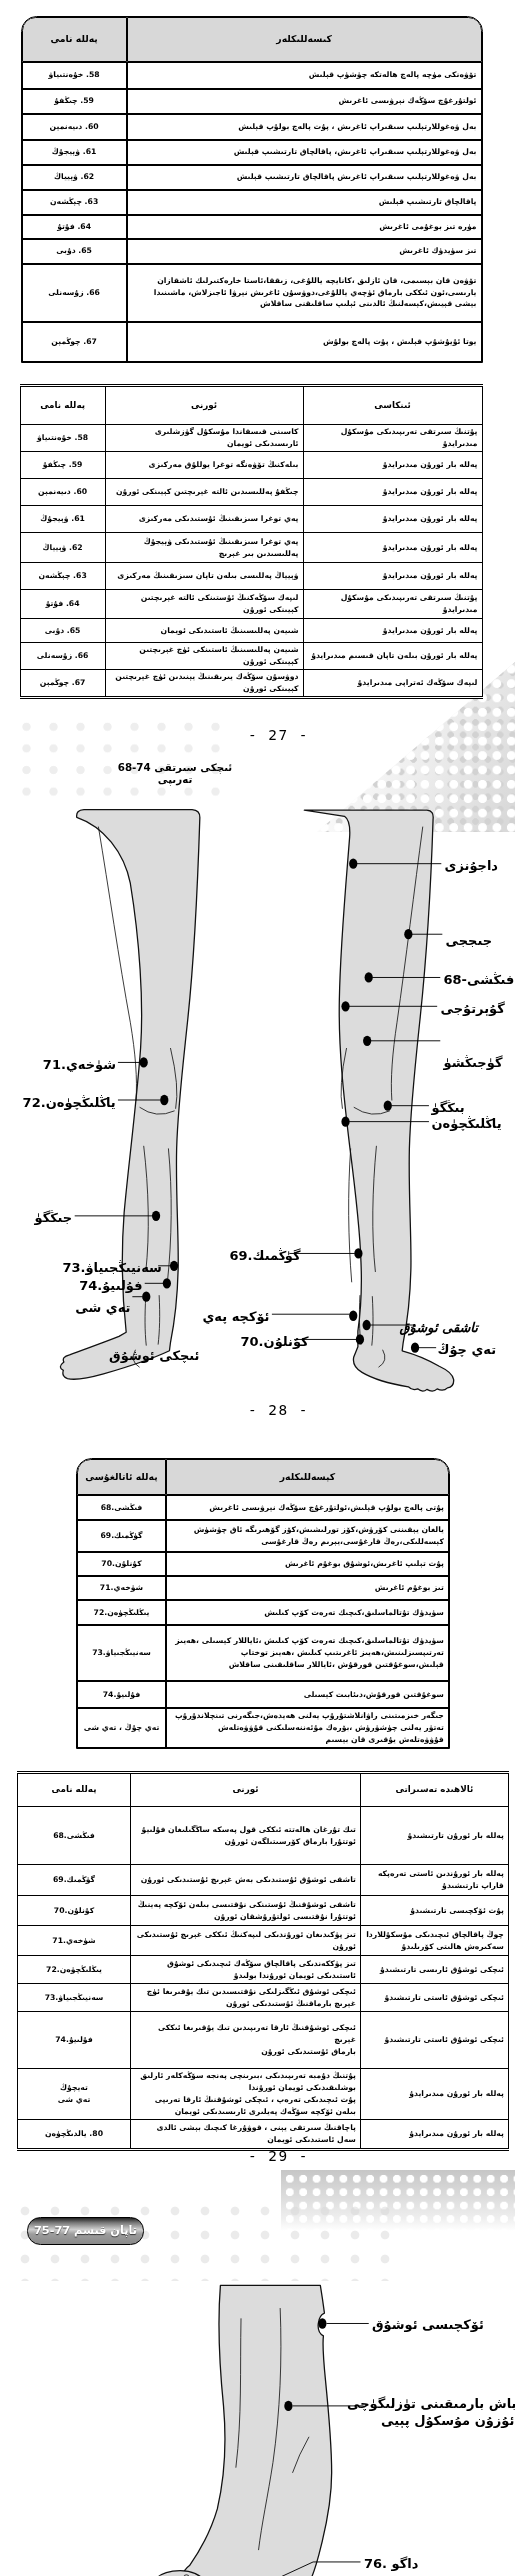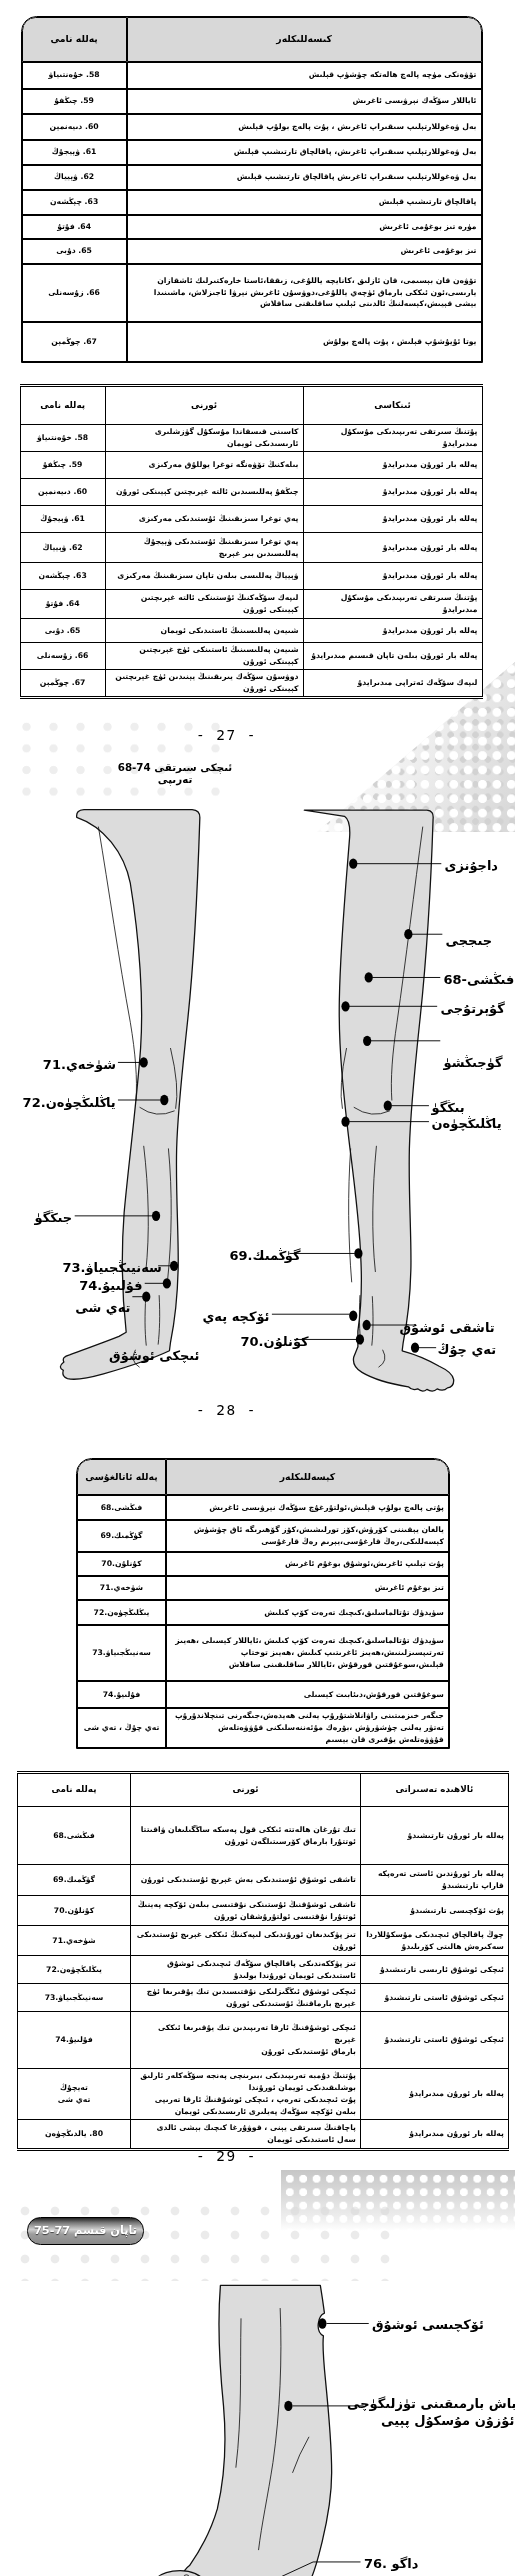--- a/index.html
+++ b/index.html
@@ -30,21 +30,21 @@
   .tblA th{background:#d8d8d8;font-size:9.3px;font-weight:700;border:0.8px solid #000;}
   .tblA tr:first-child th:first-child{border-top-right-radius:13.4px;}
   .tblA tr:first-child th:last-child{border-top-left-radius:13.4px;}
   .tblB{border-top:3.1px double #000;border-bottom:3.1px double #000;
         border-left:0.8px solid #000;border-right:0.8px solid #000;}
   .tblB th{background:#fff;font-size:8.8px;font-weight:700;}
   .c-name{text-align:center;font-size:8.2px;}
   .c-body{text-align:right;}
   .ltrnum{direction:ltr;}
   
-  .pagenum{position:absolute;left:196px;width:113px;text-align:left;
+  .pagenum{position:absolute;left:196px;width:113px;text-align:right;
      font-size:14.4px;font-weight:500;letter-spacing:1.5px;font-family:"DejaVu Sans Mono","DejaVu Sans",monospace;}
   .caption{position:absolute;font-weight:700;font-size:10.3px;direction:ltr;text-align:center;}
   #badge{position:absolute;left:27px;top:2217px;width:117px;height:28px;border:1.5px solid #000;
      border-radius:13.4px;box-sizing:border-box;direction:ltr;
      background:linear-gradient(180deg,#222 0%,#777 18%,#cfcfcf 44%,#9c9c9c 62%,#8a8a8a 100%);
      color:#fff;font-size:11.3px;font-weight:700;text-align:center;line-height:25px;
      text-shadow:0 0.5px 1px rgba(0,0,0,.65);}
   
   .fig{position:absolute;}
   .fig svg{position:absolute;left:0;top:0;}
@@ -69,21 +69,21 @@
     <tbody>
         <tr style="height:45px">
       <th>كىسەللىكلەر</th>
       <th>پەللە نامى</th>
     </tr>
     <tr style="height:27px">
           <td class="c-body">تۆۋەنكى مۈچە پالەچ ھالەتكە چۈشۈپ قېلىش</td>
           <td class="c-name">58. خۇەنتىياۋ</td>
         </tr>
     <tr style="height:25px">
-          <td class="c-body">ئاياللار سۆڭەك نېرۋىسى ئاغرىش</td>
+          <td class="c-body">ئولتۇرغۇچ سۆڭەك نېرۋىسى ئاغرىش</td>
           <td class="c-name">59. چىڭفۇ</td>
         </tr>
     <tr style="height:26px">
           <td class="c-body">بەل ۋەغوللارتېلىپ سىقىراپ ئاغرىش ، پۇت پالەچ بولۇپ قېلىش</td>
           <td class="c-name">60. دىيەنمېن</td>
         </tr>
     <tr style="height:25px">
           <td class="c-body">بەل ۋەغوللارتېلىپ سىقىراپ ئاغرىش، پاقالچاق تارتىشىپ قېلىش</td>
           <td class="c-name">61. ۋېيجۇڭ</td>
         </tr>
@@ -93,21 +93,21 @@
         </tr>
     <tr style="height:25px">
           <td class="c-body">پاقالچاق تارتىشىپ قېلىش</td>
           <td class="c-name">63. چېڭشەن</td>
         </tr>
     <tr style="height:24px">
           <td class="c-body">مۈرە تىز بوغۇمى  ئاغرىش</td>
           <td class="c-name">64. فۇتۇ</td>
         </tr>
     <tr style="height:25px">
-          <td class="c-body">تىز بوغۇمى  ئاغرىش</td>
+          <td class="c-body">تىز سۈيدۈك  ئاغرىش</td>
           <td class="c-name">65. دۇبى</td>
         </tr>
     <tr style="height:58px">
           <td class="c-body">تۆۋەن قان بېسىمى، قان ئازلىق ،كانايچە ياللۇغى، زىققا،ئاستا خارەكتىرلىك ئاشقازان يارىسى،ئون ئىككى بارماق ئۈچەي ياللۇغى،دوۋسۇن ئاغرىش نېرۋا ئاجىزلاش، ماشىنىدا بېشى قېيىش،كېسەلنىڭ ئالدىنى ئېلىپ ساقلىقنى ساقلاش</td>
           <td class="c-name">66. زۇسەنلى</td>
         </tr>
     <tr style="height:40px">
           <td class="c-body">يوتا ئۇيۇشۇپ قېلىش ، پۇت پالەچ بولۇش</td>
           <td class="c-name">67. چوڭمېن</td>
         </tr>
@@ -272,21 +272,21 @@
 
     <div class="lbl" style="left:429px;top:52px;">داجۇنزى</div>
     <div class="lbl" style="left:430px;top:127px;">جىججى</div>
     <div class="lbl ltrnum" style="left:428px;top:166px;">68-فىڭشى</div>
     <div class="lbl" style="left:425px;top:195px;">گۇېرتۇجى</div>
     <div class="lbl" style="left:428px;top:233px;margin-top:16px;">گۈجىڭشۈ</div>
     <div class="lbl" style="left:416px;top:294px;">بىڭگۈ</div>
     <div class="lbl" style="left:416px;top:310px;">ياڭلىڭچۈەن</div>
     <div class="lbl ltrnum r" style="left:214px;top:442px;width:58px;">69.گۈڭمىك</div>
     <div class="lbl r" style="left:210px;top:503px;width:44px;">ئۆكچە پەي</div>
-    <div class="lbl" style="left:384px;top:514px;">تاشقى ئوشۇق</div>
+    <div class="lbl" style="left:384px;top:514px;font-style:italic;">تاشقى ئوشۇق</div>
     <div class="lbl ltrnum r" style="left:225px;top:528px;width:52px;">70.كۇنلۇن</div>
     <div class="lbl" style="left:422px;top:536px;">تەي چۇڭ</div>
 
     <div class="lbl ltrnum r" style="left:15.5px;top:251px;width:85px;">71.شۈخەي</div>
     <div class="lbl ltrnum r" style="left:5.2px;top:289px;width:95px;">72.ياڭلىڭچۈەن</div>
     <div class="lbl r" style="left:21.6px;top:404px;width:35px;">جىڭگۈ</div>
     <div class="lbl ltrnum r" style="left:47px;top:454px;width:93px;">73.سەنيىڭجىياۋ</div>
     <div class="lbl ltrnum r" style="left:63px;top:472px;width:64px;">74.فۇلىيۇ</div>
     <div class="lbl r" style="left:70px;top:494px;width:45px;">تەي شى</div>
     <div class="lbl" style="left:117px;top:542px;width:67px;text-align:center;">ئىچكى ئوشۇق</div>
@@ -346,21 +346,21 @@
         <col style="width:113px">
       </colgroup>
     <tbody>
         <tr style="height:34px">
       <th>ئالاھىدە تەسىراتى</th>
       <th>ئورنى</th>
       <th>پەللە نامى</th>
     </tr>
     <tr style="height:58px">
           <td class="c-body">پەللە بار ئورۇن تارتىشىدۇ</td>
-          <td class="c-body">تىك تۇرغان ھالەتتە ئىككى قول پەسكە ساڭگىلىغان ۋاقىتتا
+          <td class="c-body">تىك تۇرغان ھالەتتە ئىككى قول پەسكە ساڭگىلىغان فۇلىيۇ
 ئوتتۇرا بارماق كۆرسىتىلگەن  ئورۇن</td>
           <td class="c-name ltrnum">68.فىڭشى</td>
         </tr>
     <tr style="height:31px">
           <td class="c-body">پەللە بار ئورۇندىن ئاستى تەرەپكە قاراپ تارتىشىدۇ</td>
           <td class="c-body">تاشقى ئوشۇق ئۇستىدىكى بەش غېرىچ ئۇستىدىكى ئورۇن</td>
           <td class="c-name ltrnum">69.گۈڭمىك</td>
         </tr>
     <tr style="height:30px">
           <td class="c-body">پۇت ئۆكچىسى تارتىشىدۇ</td>

